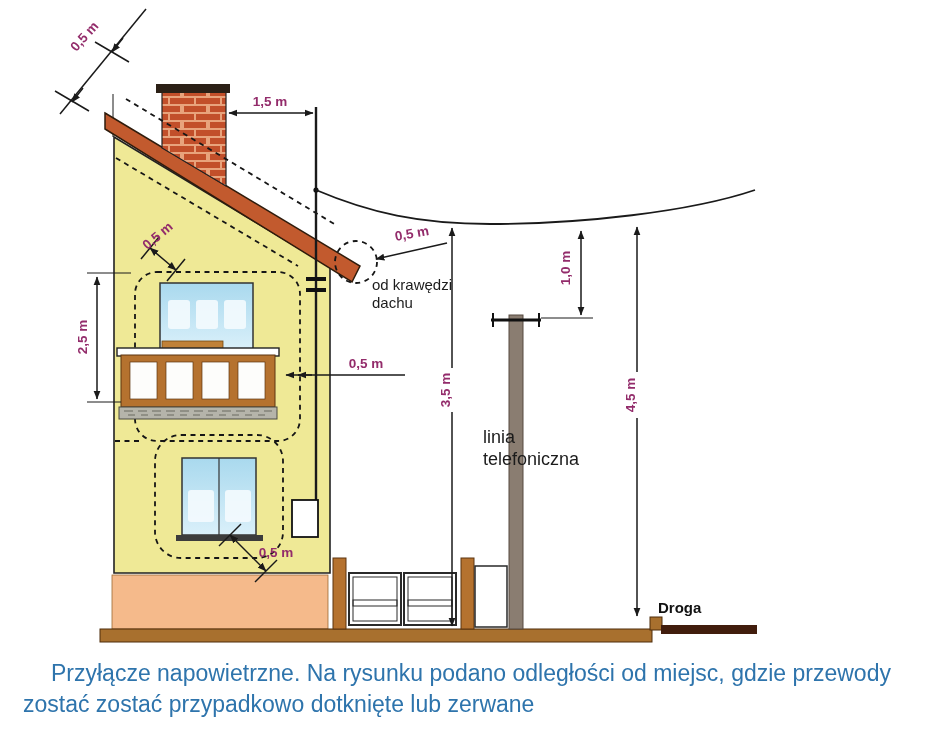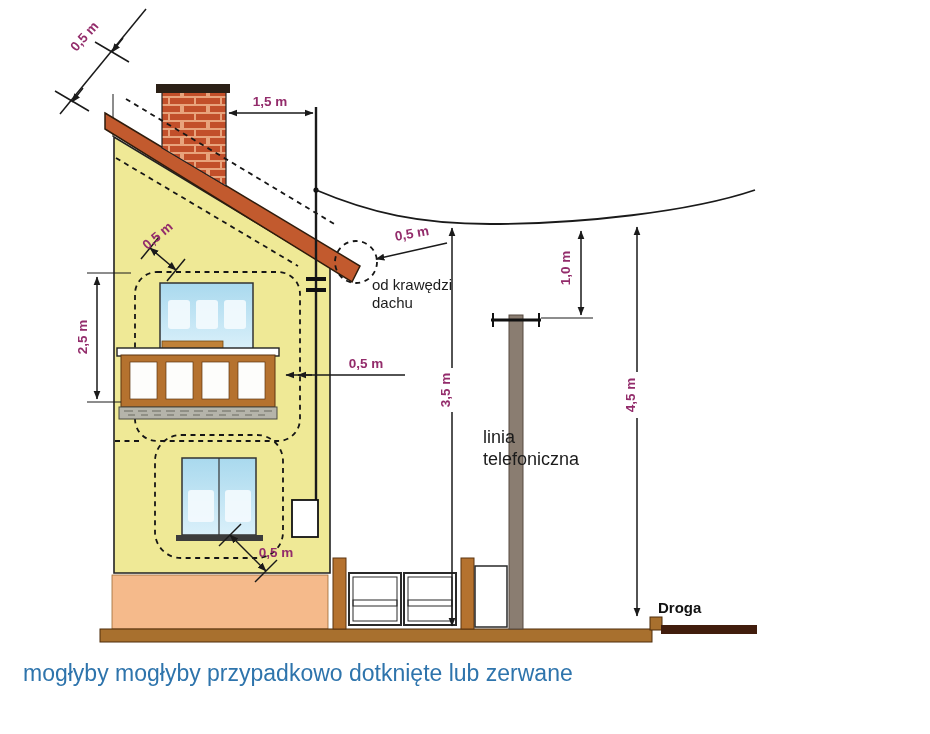--- a/index.html
+++ b/index.html
@@ -193,15 +193,16 @@
   </g>
 
   <g>
     <text x="483" y="443" font-size="18" fill="#1c1c1c">linia</text>
     <text x="483" y="465" font-size="18" fill="#1c1c1c">telefoniczna</text>
     <text x="658" y="613" font-size="15" font-weight="600" fill="#111">Droga</text>
   </g>
 </svg>
 
 <div class="caption">
-  <span class="cap-line">mogłyby mogłyby przypadkowo dotknięte lub zerwane</span>
+  <span class="cap-line cap-line1">Przyłącze napowietrzne. Na rysunku podano odległości od miejsc, gdzie przewody</span>
+  <span class="cap-line">zostać zostać przypadkowo dotknięte lub zerwane</span>
 </div>
 </div>
 
 </body></html>

